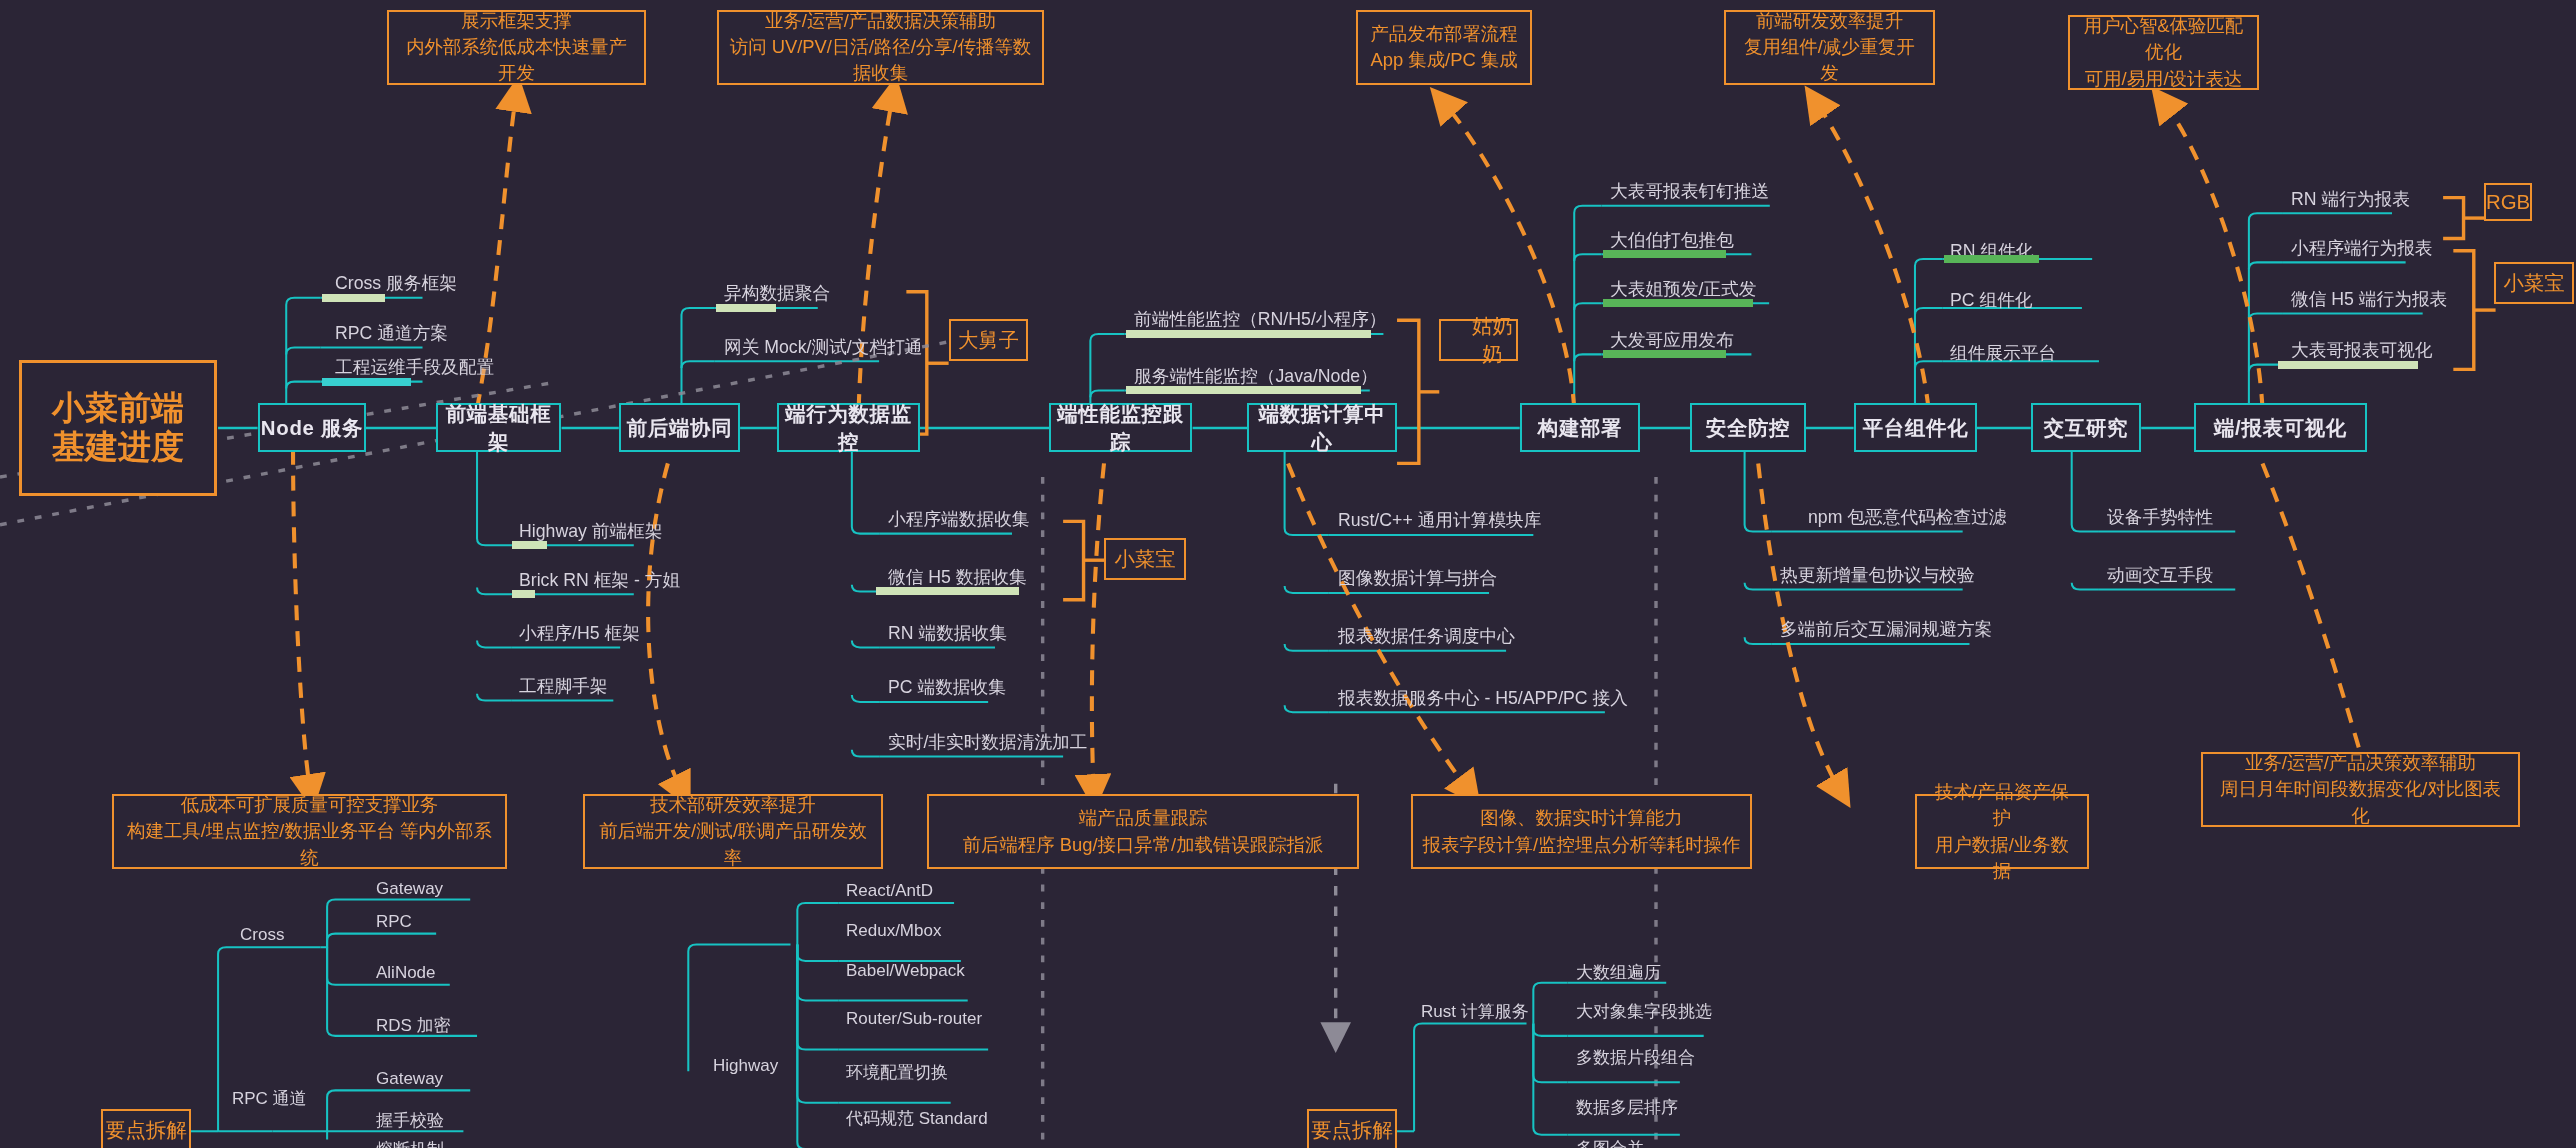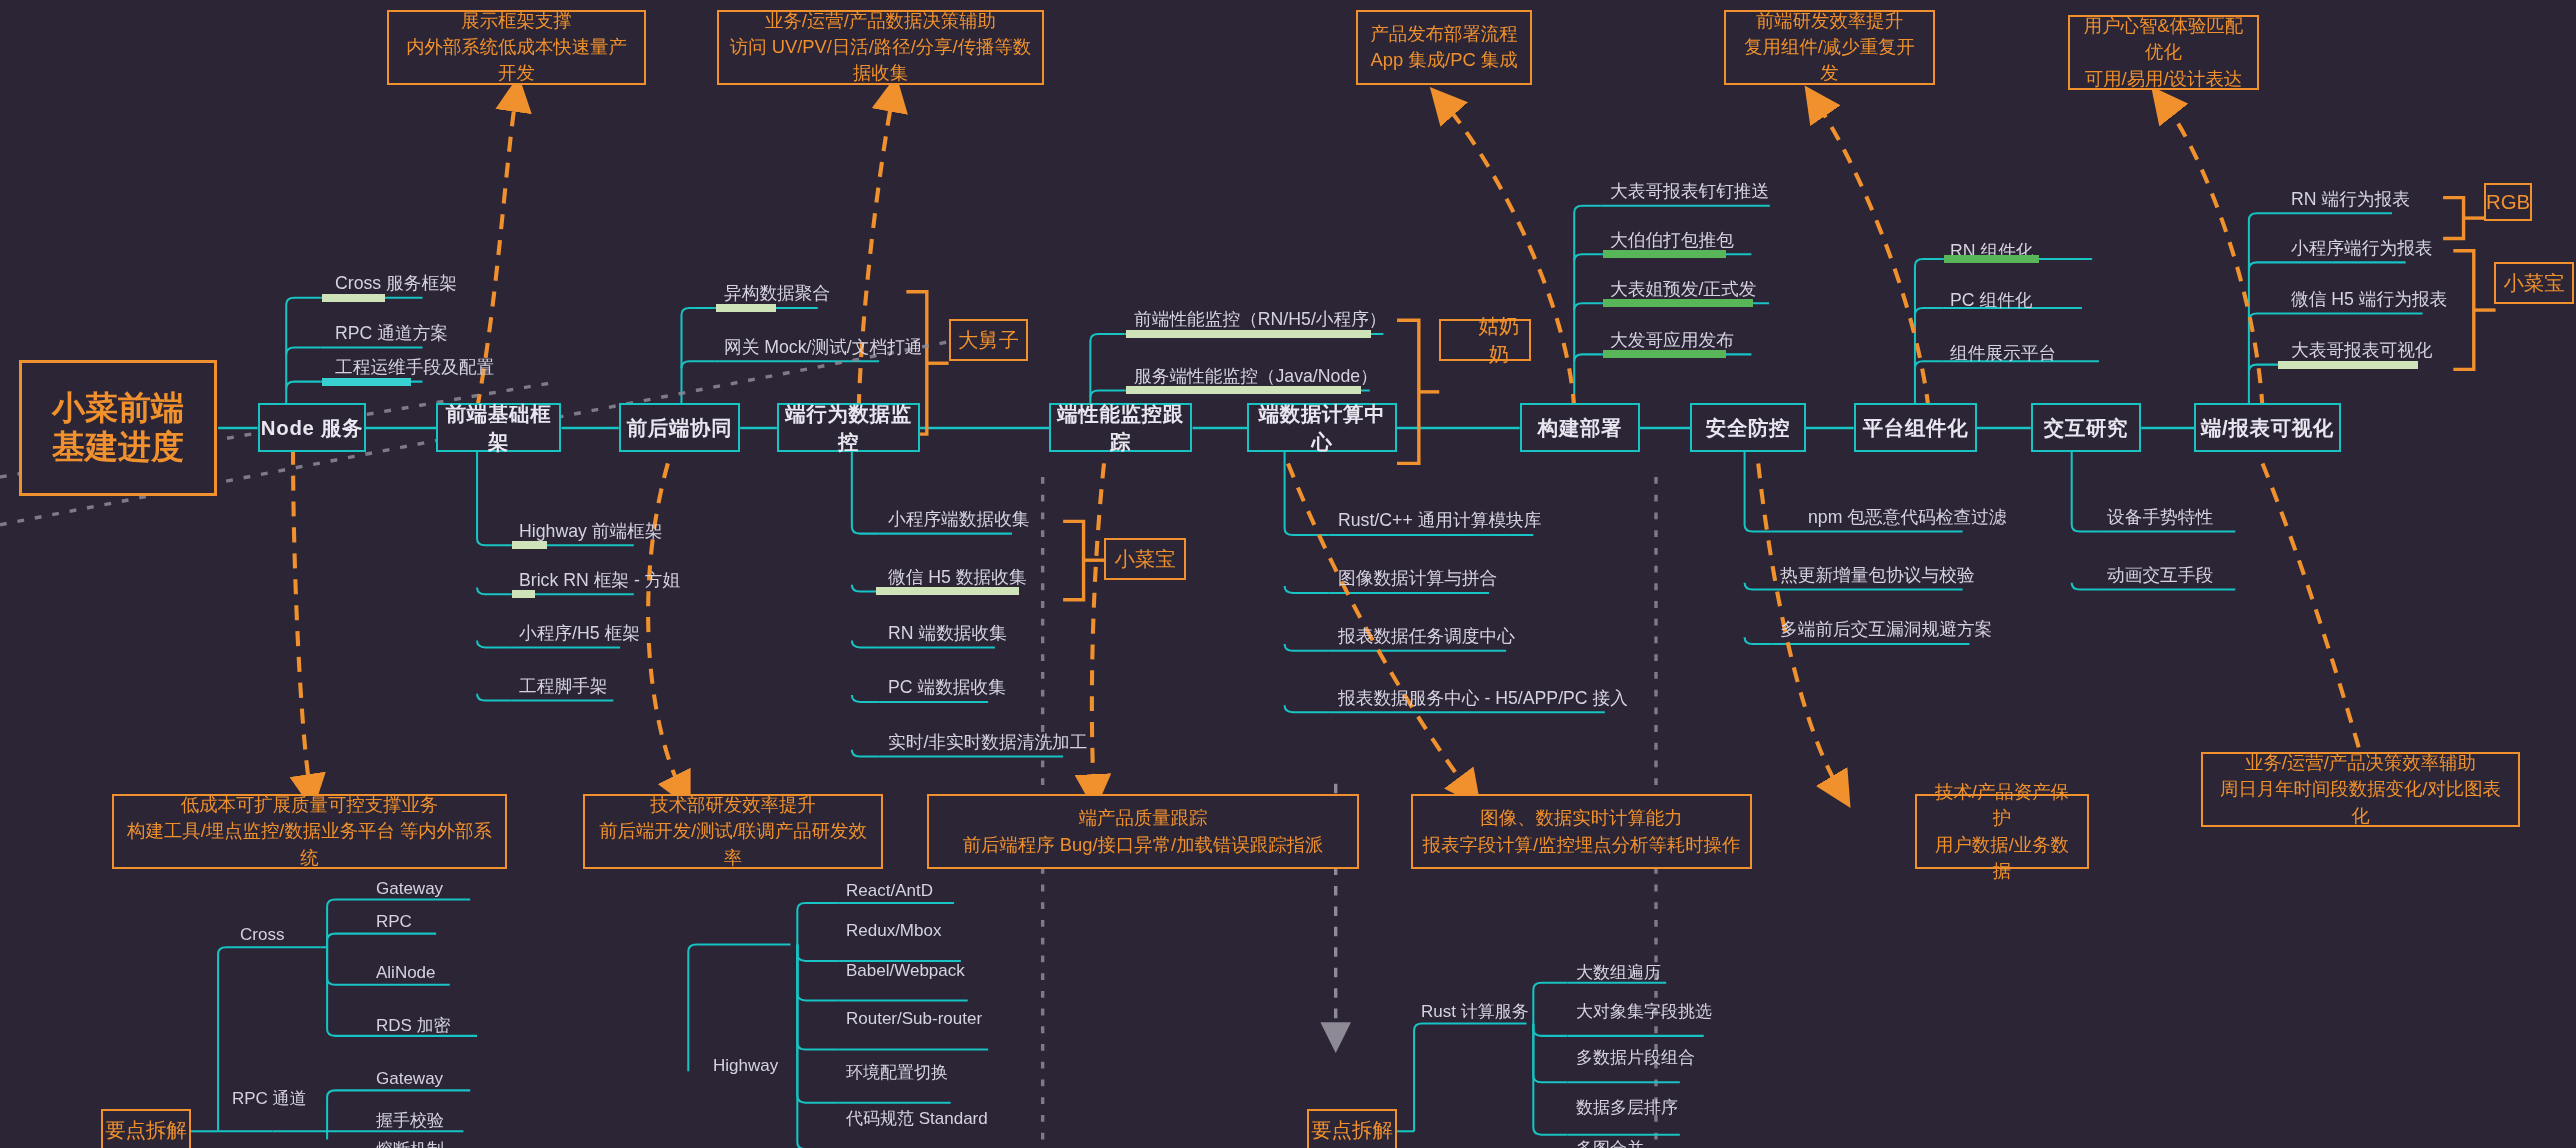--- a/index.html
+++ b/index.html
@@ -279,21 +279,21 @@
     </div>
   <div class="spine-node" style="left:1690px;top:403px;width:116px;height:49px;">
     <span>安全防控</span>
     </div>
   <div class="spine-node" style="left:1854px;top:403px;width:123px;height:49px;">
     <span>平台组件化</span>
     </div>
   <div class="spine-node" style="left:2031px;top:403px;width:110px;height:49px;">
     <span>交互研究</span>
     </div>
-  <div class="spine-node" style="left:2194px;top:403px;width:147px;height:49px;">
+  <div class="spine-node" style="left:2194px;top:403px;width:173px;height:49px;">
     <span>端/报表可视化</span>
     </div>
 
   <div class="callout" style="left:387px;top:9.5px;width:259px;height:75px;">
     <span>展示框架支撑
 内外部系统低成本快速量产开发</span></div>
   <div class="callout" style="left:717px;top:9.5px;width:327px;height:75px;">
     <span>业务/运营/产品数据决策辅助
 访问 UV/PV/日活/路径/分享/传播等数据收集</span></div>
   <div class="callout" style="left:1356px;top:9.5px;width:176px;height:75px;">
@@ -321,21 +321,21 @@
   <div class="callout" style="left:1915px;top:794px;width:174px;height:75px;">
     <span>技术/产品资产保护
 用户数据/业务数据</span></div>
   <div class="callout" style="left:2201px;top:752px;width:319px;height:75px;">
     <span>业务/运营/产品决策效率辅助
 周日月年时间段数据变化/对比图表化</span></div>
 
   <div class="tag-box" style="left:949px;top:319px;width:79px;height:42px;">
     <span>大舅子</span>
     </div>
-  <div class="tag-box" style="left:1439px;top:319px;width:92px;height:42px;padding-left:28px;">
+  <div class="tag-box" style="left:1439px;top:319px;width:79px;height:42px;padding-left:28px;">
     <span>姑奶奶</span>
     </div>
   <div class="tag-box" style="left:1104px;top:538px;width:82px;height:42px;">
     <span>小菜宝</span>
     </div>
   <div class="tag-box" style="left:2484px;top:183px;width:48px;height:38px;">
     <span>RGB</span>
     </div>
   <div class="tag-box" style="left:2494px;top:262px;width:80px;height:42px;">
     <span>小菜宝</span>

